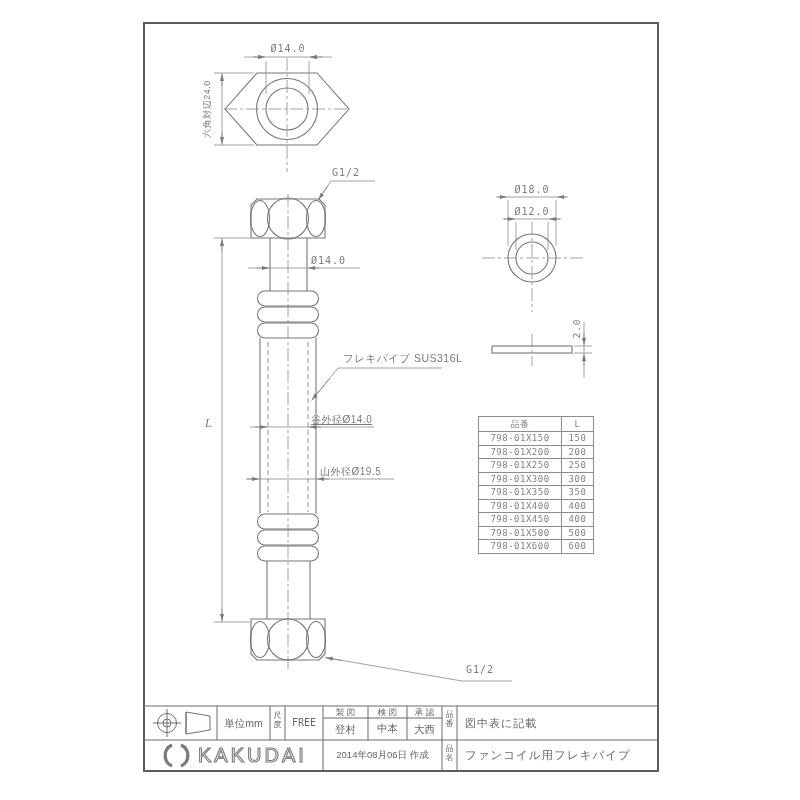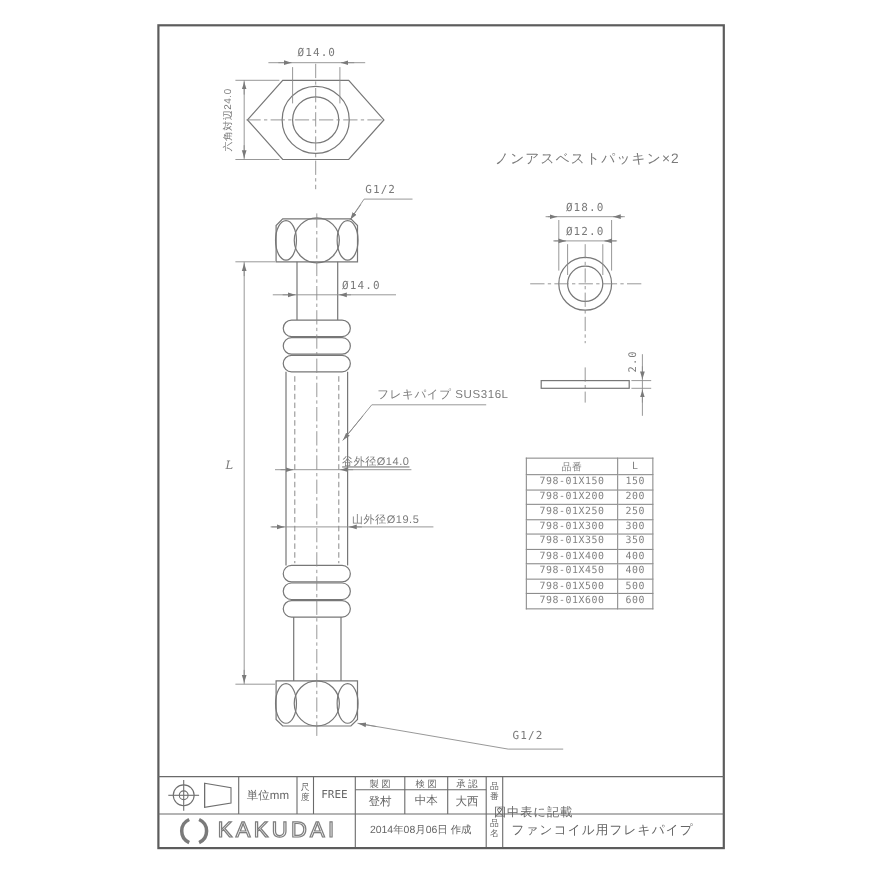--- a/index.html
+++ b/index.html
@@ -196,21 +196,20 @@
 <div class="txt jp rot" style="left:161px;top:103px;width:92px;height:12px;font-size:9px;">六角対辺24.0</div>
 
 <div class="txt dim" style="left:332px;top:167px;">G1/2</div>
 <div class="txt dim" style="left:311px;top:255px;">Ø14.0</div>
 <div class="txt jp" style="left:343px;top:352px;font-size:10.5px;">フレキパイプ SUS316L</div>
 <div class="txt jp" style="left:311px;top:413px;text-decoration:underline;">谷外径Ø14.0</div>
 <div class="txt jp" style="left:320px;top:465px;">山外径Ø19.5</div>
 <div class="txt" style="left:205px;top:417px;font-family:'DejaVu Serif',serif;font-style:italic;font-size:10.5px;color:#7a7a7a;">L</div>
 <div class="txt dim" style="left:466px;top:664px;">G1/2</div>
 
-<div class="txt jp ctr" style="left:442px;top:136px;width:184px;font-size:12.5px;letter-spacing:1px;">ノンアスベストパッキン×2</div>
 <div class="txt dim ctr" style="left:504px;top:184px;width:56px;">Ø18.0</div>
 <div class="txt dim ctr" style="left:504px;top:206px;width:56px;">Ø12.0</div>
 <div class="txt dim rot" style="left:562px;top:323px;width:28px;height:11px;font-size:9.5px;">2.0</div>
 
 <table class="sizes">
   <tbody>
         <tr>
     <th class="c1" style="font-family:'Liberation Sans',sans-serif;">品番</th>
     <th class="c2">L</th>
   </tr>
@@ -259,19 +258,19 @@
 
 <div class="txt tb ctr" style="left:323px;top:706px;width:45px;height:12px;line-height:12px;font-size:8.5px;">製 図</div>
 <div class="txt tb ctr" style="left:368px;top:706px;width:39px;height:12px;line-height:12px;font-size:8.5px;">検 図</div>
 <div class="txt tb ctr" style="left:407px;top:706px;width:35px;height:12px;line-height:12px;font-size:8.5px;">承 認</div>
 <div class="txt tb ctr" style="left:323px;top:718px;width:45px;height:22px;line-height:22px;font-size:10.5px;">登村</div>
 <div class="txt tb ctr" style="left:368px;top:718px;width:39px;height:22px;line-height:22px;font-size:10.5px;font-family:Liberation Mono, monospace;">中本</div>
 <div class="txt tb ctr" style="left:407px;top:718px;width:35px;height:22px;line-height:22px;font-size:10.5px;">大西</div>
 <div class="txt tb ctr" style="left:323px;top:740px;width:119px;height:30px;line-height:30px;font-size:9.5px;">2014年08月06日 作成</div>
 
 <div class="txt vlab" style="left:443px;top:710px;width:13px;white-space:normal;">品番</div>
-<div class="txt tb" style="left:449px;top:706px;height:34px;line-height:34px;font-size:11px;letter-spacing:1px;margin-top:16px;">図中表に記載</div>
+<div class="txt tb" style="left:465px;top:706px;height:34px;line-height:34px;font-size:11px;letter-spacing:1px;">図中表に記載</div>
 <div class="txt vlab" style="left:443px;top:744px;width:13px;white-space:normal;">品名</div>
 <div class="txt tb" style="left:465px;top:740px;height:30px;line-height:30px;font-size:11.5px;letter-spacing:1px;">ファンコイル用フレキパイプ</div>
 
 <div class="txt brand" style="left:198px;top:740px;height:30px;line-height:30px;">KAKUDAI</div>
 
 </div>
 
 </body></html>

